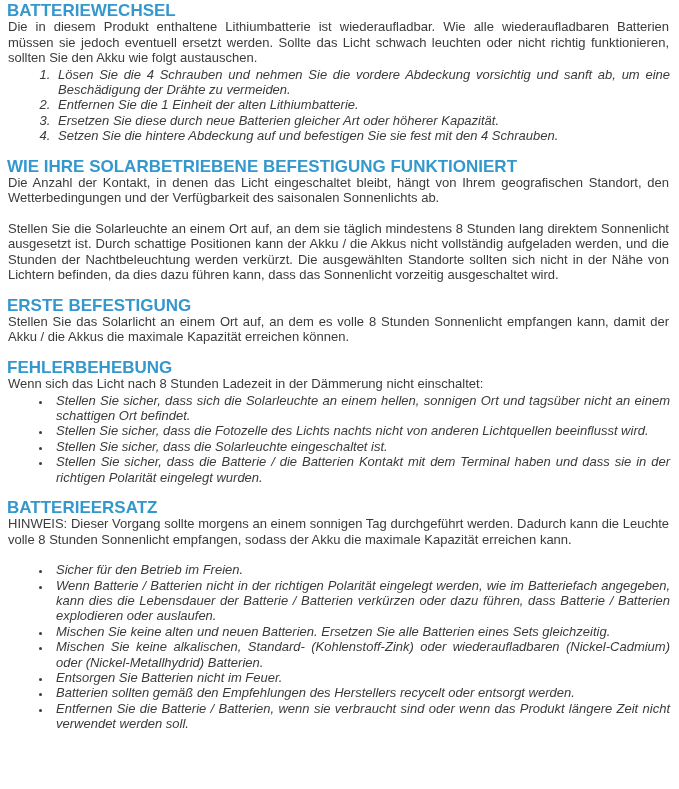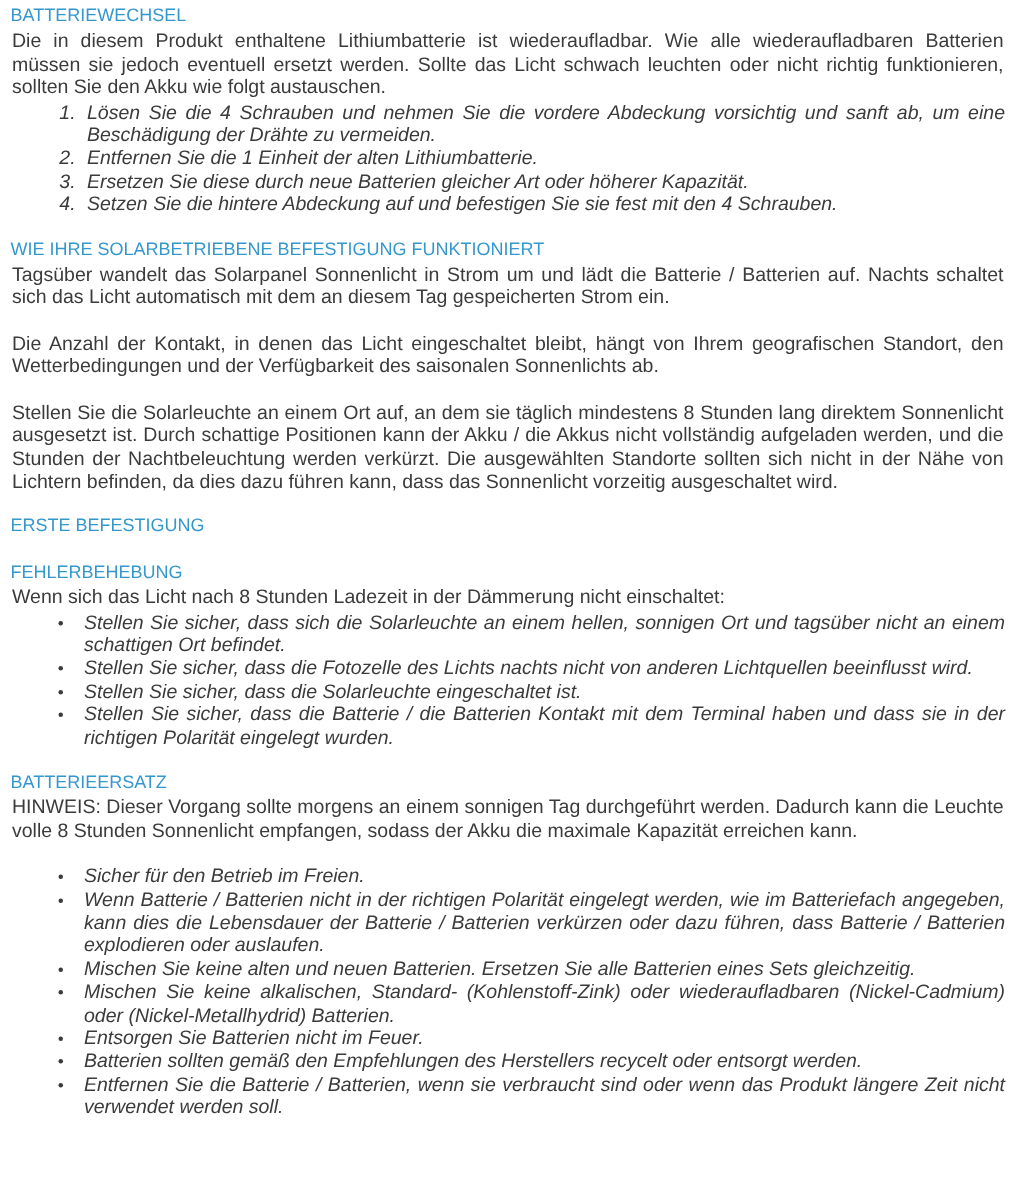--- a/index.html
+++ b/index.html
@@ -13,22 +13,22 @@
     background:var(--page-bg);
     font-family:"Liberation Sans","DejaVu Sans",sans-serif;
     font-size:13px;line-height:15.4px;
     color:var(--text-color);
     overflow:hidden;
   }
   main{padding:3px 9px 0 7px;}
   section{margin:0 0 15px 0;}
   h2{
     margin:0;padding:0;
-    font-size:12px;line-height:15.4px;
-    font-weight:normal;
+    font-size:17px;line-height:15.4px;
+    font-weight:bold;
     color:var(--heading-color);
   }
   p{
     margin:1px;padding:0;
     text-align:justify;
   }
   p + p{margin-top:15px;}
   ol,ul{
     margin:0;padding:0;
     text-align:justify;
@@ -47,26 +47,26 @@
       <p>Die in diesem Produkt enthaltene Lithiumbatterie ist wiederaufladbar. Wie alle wiederaufladbaren Batterien müssen sie jedoch eventuell ersetzt werden. Sollte das Licht schwach leuchten oder nicht richtig funktionieren, sollten Sie den Akku wie folgt austauschen.</p>
       <ol>
         <li>Lösen Sie die 4 Schrauben und nehmen Sie die vordere Abdeckung vorsichtig und sanft ab, um eine Beschädigung der Drähte zu vermeiden.</li>
         <li>Entfernen Sie die 1 Einheit der alten Lithiumbatterie.</li>
         <li>Ersetzen Sie diese durch neue Batterien gleicher Art oder höherer Kapazität.</li>
         <li>Setzen Sie die hintere Abdeckung auf und befestigen Sie sie fest mit den 4 Schrauben.</li>
       </ol>
     </section>
     <section>
       <h2>WIE IHRE SOLARBETRIEBENE BEFESTIGUNG FUNKTIONIERT</h2>
-      <p>Tagsüber wandelt das Solarpanel Sonnenlicht in Strom um und lädt die Batterie / Batterien auf. Nachts schaltet sich das Licht automatisch mit dem an diesem Tag gespeicherten Strom ein.</p>
       <p>Die Anzahl der Kontakt, in denen das Licht eingeschaltet bleibt, hängt von Ihrem geografischen Standort, den Wetterbedingungen und der Verfügbarkeit des saisonalen Sonnenlichts ab.</p>
       <p>Stellen Sie die Solarleuchte an einem Ort auf, an dem sie täglich mindestens 8 Stunden lang direktem Sonnenlicht ausgesetzt ist. Durch schattige Positionen kann der Akku / die Akkus nicht vollständig aufgeladen werden, und die Stunden der Nachtbeleuchtung werden verkürzt. Die ausgewählten Standorte sollten sich nicht in der Nähe von Lichtern befinden, da dies dazu führen kann, dass das Sonnenlicht vorzeitig ausgeschaltet wird.</p>
     </section>
     <section>
       <h2>ERSTE BEFESTIGUNG</h2>
+      <p>Stellen Sie das Solarlicht an einem Ort auf, an dem es volle 8 Stunden Sonnenlicht empfangen kann, damit der Akku / die Akkus die maximale Kapazität erreichen können.</p>
     </section>
     <section>
       <h2>FEHLERBEHEBUNG</h2>
       <p>Wenn sich das Licht nach 8 Stunden Ladezeit in der Dämmerung nicht einschaltet:</p>
       <ul>
         <li>Stellen Sie sicher, dass sich die Solarleuchte an einem hellen, sonnigen Ort und tagsüber nicht an einem schattigen Ort befindet.</li>
         <li>Stellen Sie sicher, dass die Fotozelle des Lichts nachts nicht von anderen Lichtquellen beeinflusst wird.</li>
         <li>Stellen Sie sicher, dass die Solarleuchte eingeschaltet ist.</li>
         <li>Stellen Sie sicher, dass die Batterie / die Batterien Kontakt mit dem Terminal haben und dass sie in der richtigen Polarität eingelegt wurden.</li>
       </ul>

